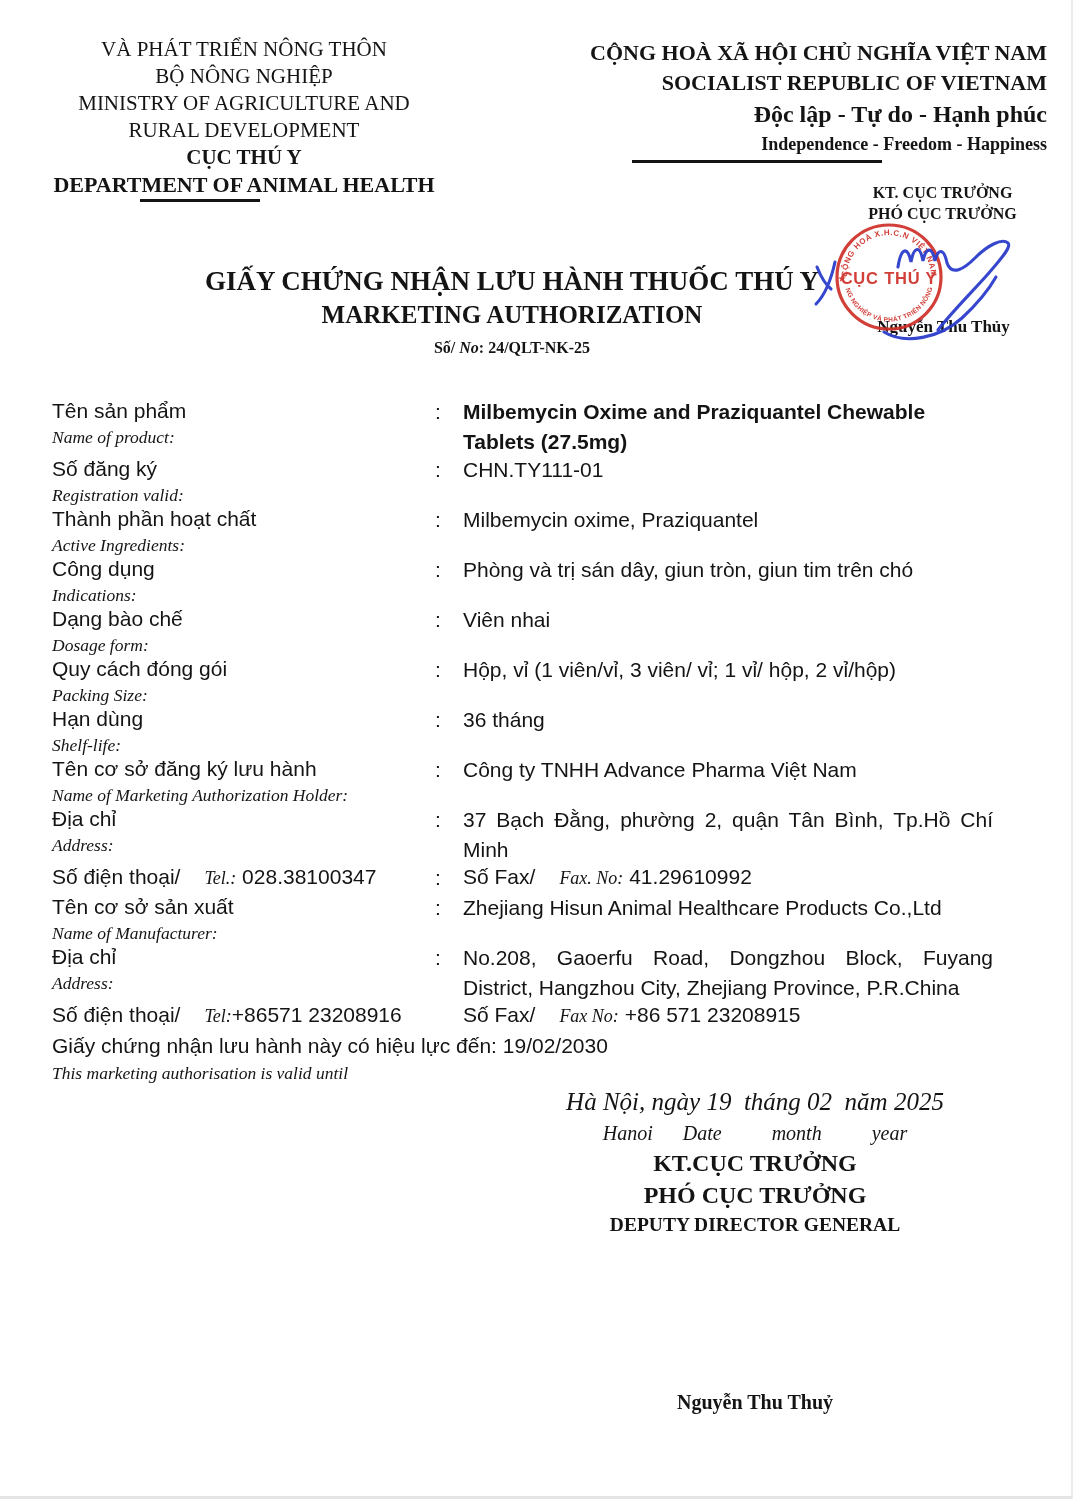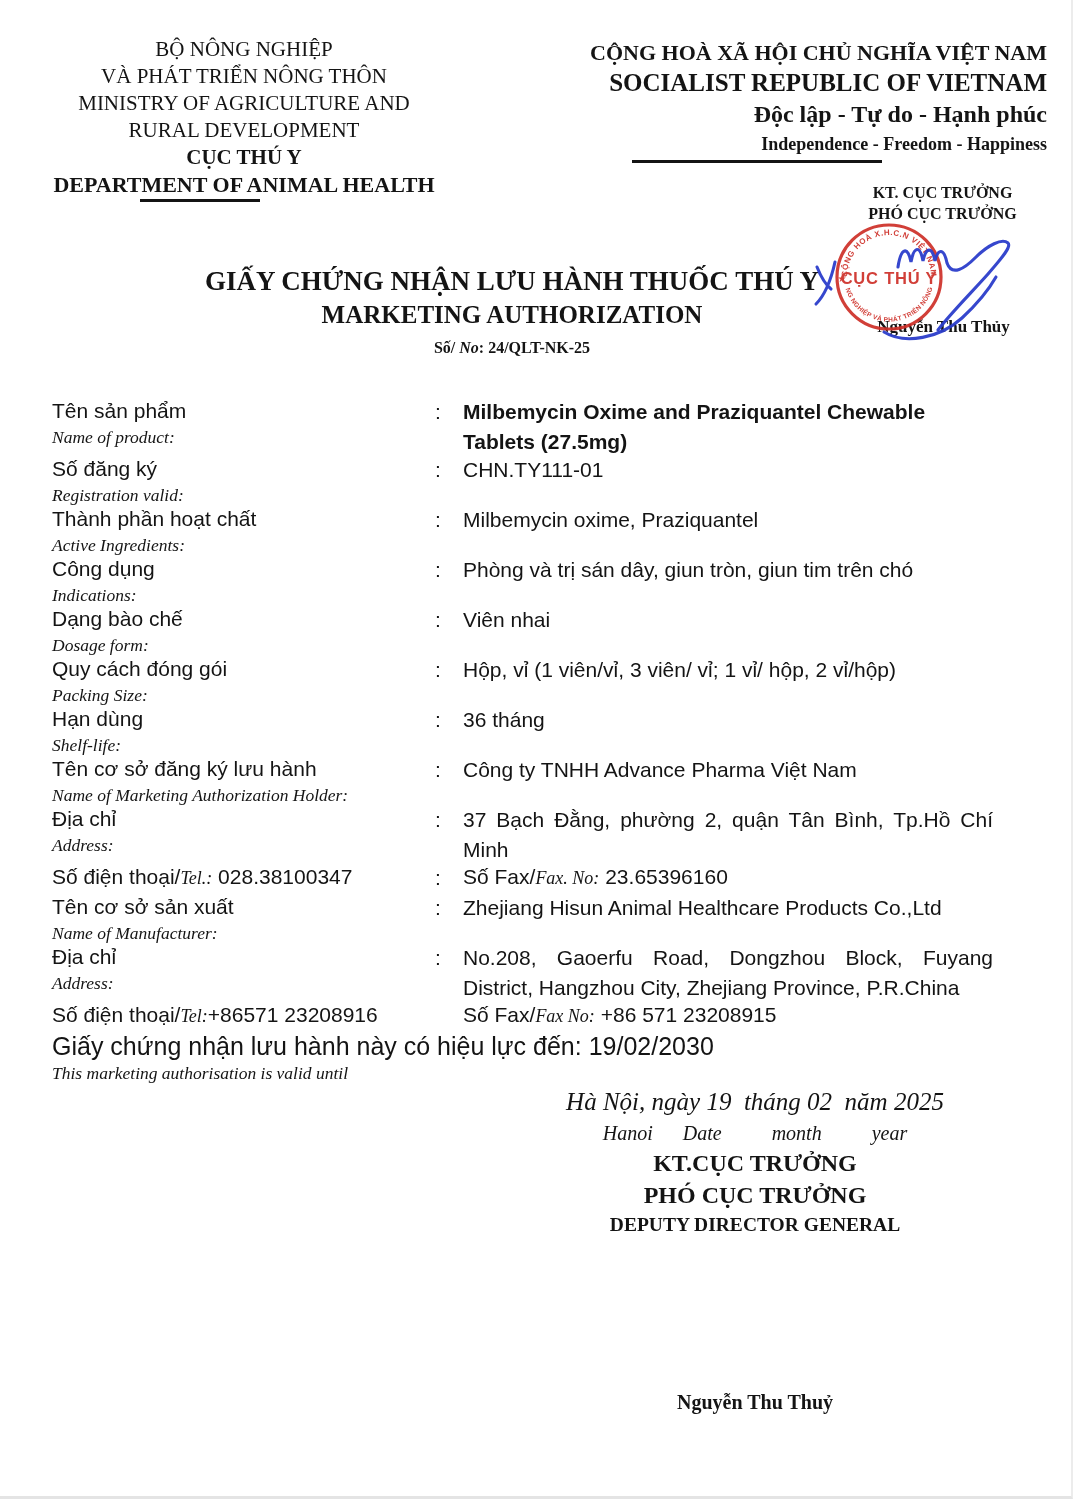--- a/index.html
+++ b/index.html
@@ -11,21 +11,21 @@
   }
   
   .hleft{position:absolute;left:28px;top:36px;width:432px;text-align:center;
     font-family:"Liberation Serif",serif;font-size:21px;line-height:27px;}
   .hleft .b{font-weight:bold;}
   .hleft .b6{font-weight:bold;font-size:22px;}
   .hl-underline{width:120px;height:2.5px;background:#141414;margin:1px 0 0 112px;}
   .hright{position:absolute;left:462px;top:38px;width:585px;text-align:right;
     font-family:"Liberation Serif",serif;font-weight:bold;}
   .hr1{font-size:22px;line-height:30px;}
-  .hr2{font-size:25px;line-height:30px;}
+  .hr2{font-size:22px;line-height:30px;}
   .hr3{font-size:24px;line-height:32px;}
   .hr4{font-size:18px;line-height:29px;}
   .hr-underline{width:250px;height:2.5px;background:#141414;margin:1px 0 0 170px;}
   
   .kt-top{position:absolute;left:860px;top:182px;width:165px;text-align:center;
     font-family:"Liberation Serif",serif;font-weight:bold;font-size:16px;line-height:21px;}
   .stamp-name{position:absolute;left:866px;top:317px;width:155px;text-align:center;
     font-family:"Liberation Serif",serif;font-weight:bold;font-size:17px;}
   .seal-layer{position:absolute;left:0;top:0;width:1073px;height:1499px;pointer-events:none;z-index:5;}
   
@@ -41,42 +41,42 @@
   .flabel{width:383px;flex:0 0 383px;}
   .fcolon{width:28px;flex:0 0 28px;font-size:21px;line-height:30px;}
   .fvalue{flex:1 1 auto;font-size:21px;line-height:30px;}
   .fvalue.b{font-weight:bold;}
   .fvalue.j{text-align:justify;}
   .vn{font-size:21px;line-height:28px;}
   .en{font-family:"Liberation Serif",serif;font-style:italic;font-size:17.5px;line-height:24px;}
   .telrow{display:flex;margin-bottom:0;}
   .telrow .flabel{font-size:21px;line-height:28px;}
   .telrow .fvalue{line-height:28px;}
-  .itl{font-family:"Liberation Serif",serif;font-style:italic;font-size:18px;}
-  
-  .validity-vn{font-size:25px;line-height:28px;margin-top:2px;}
+  .itl{font-family:"Liberation Serif",serif;font-style:italic;font-size:18px;margin-left:24px;}
+  
+  .validity-vn{font-size:21px;line-height:28px;margin-top:2px;}
   .validity-en{font-family:"Liberation Serif",serif;font-style:italic;font-size:17.5px;line-height:26px;}
   
   .dateblk{margin-left:423px;width:560px;text-align:center;
     font-family:"Liberation Serif",serif;}
   .d1{font-style:italic;font-size:25px;line-height:32px;white-space:pre;}
   .d2{font-style:italic;font-size:20px;line-height:30px;white-space:pre;}
   .d3{font-weight:bold;font-size:24px;line-height:31px;}
   .d4{font-weight:bold;font-size:24px;line-height:32px;}
   .d5{font-weight:bold;font-size:19.5px;line-height:28px;}
   .signer-name{margin-top:152px;font-weight:bold;font-size:20px;}
 </style>
 </head>
 <body>
 
 <div class="page">
 
   <div class="hleft">
+    <div>VÀ PHÁT TRIỂN NÔNG THÔN</div>
     <div>BỘ NÔNG NGHIỆP</div>
-    <div>VÀ PHÁT TRIỂN NÔNG THÔN</div>
     <div>MINISTRY OF AGRICULTURE AND</div>
     <div>RURAL DEVELOPMENT</div>
     <div class="b">CỤC THÚ Y</div>
     <div class="b6">DEPARTMENT OF ANIMAL HEALTH</div>
     <div class="hl-underline"></div>
   </div>
 
   <div class="hright">
     <div class="hr1">CỘNG HOÀ XÃ HỘI CHỦ NGHĨA VIỆT NAM</div>
     <div class="hr2">SOCIALIST REPUBLIC OF VIETNAM</div>
@@ -199,21 +199,21 @@
           <div class="vn">Địa chỉ</div>
           <div class="en">Address:</div>
         </div>
       <div class="fcolon">:</div>
       <div class="fvalue j">37 Bạch Đằng, phường 2, quận Tân Bình, Tp.Hồ Chí Minh</div>
     </div>
 
     <div class="telrow">
       <div class="flabel"><span>Số điện thoại/</span><span class="itl">Tel.:</span><span> 028.38100347</span></div>
       <div class="fcolon">:</div>
-      <div class="fvalue"><span>Số Fax/</span><span class="itl">Fax. No:</span><span> 23.65396160</span></div>
+      <div class="fvalue"><span>Số Fax/</span><span class="itl">Fax. No:</span><span> 41.29610992</span></div>
     </div>
 
     <div class="frow">
       <div class="flabel">
           <div class="vn">Tên cơ sở sản xuất</div>
           <div class="en">Name of Manufacturer:</div>
         </div>
       <div class="fcolon">:</div>
       <div class="fvalue j">Zhejiang Hisun Animal Healthcare Products Co.,Ltd</div>
     </div>

